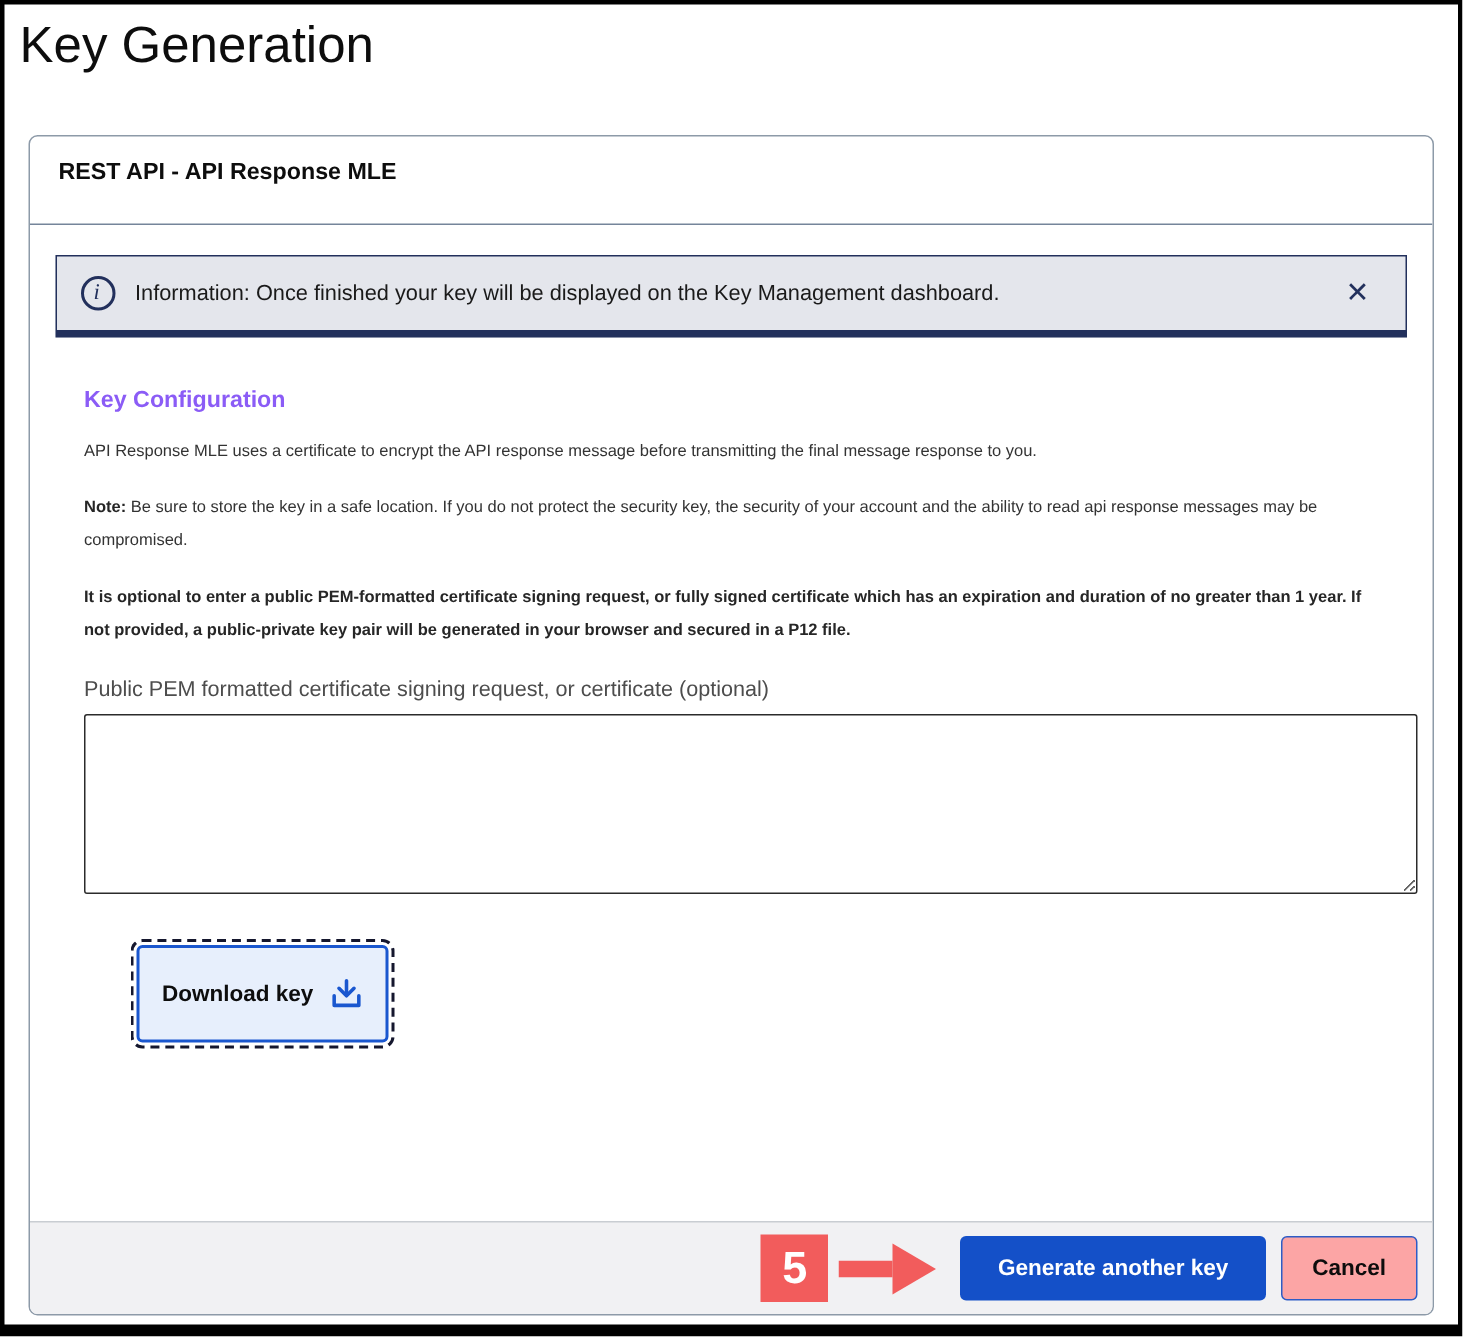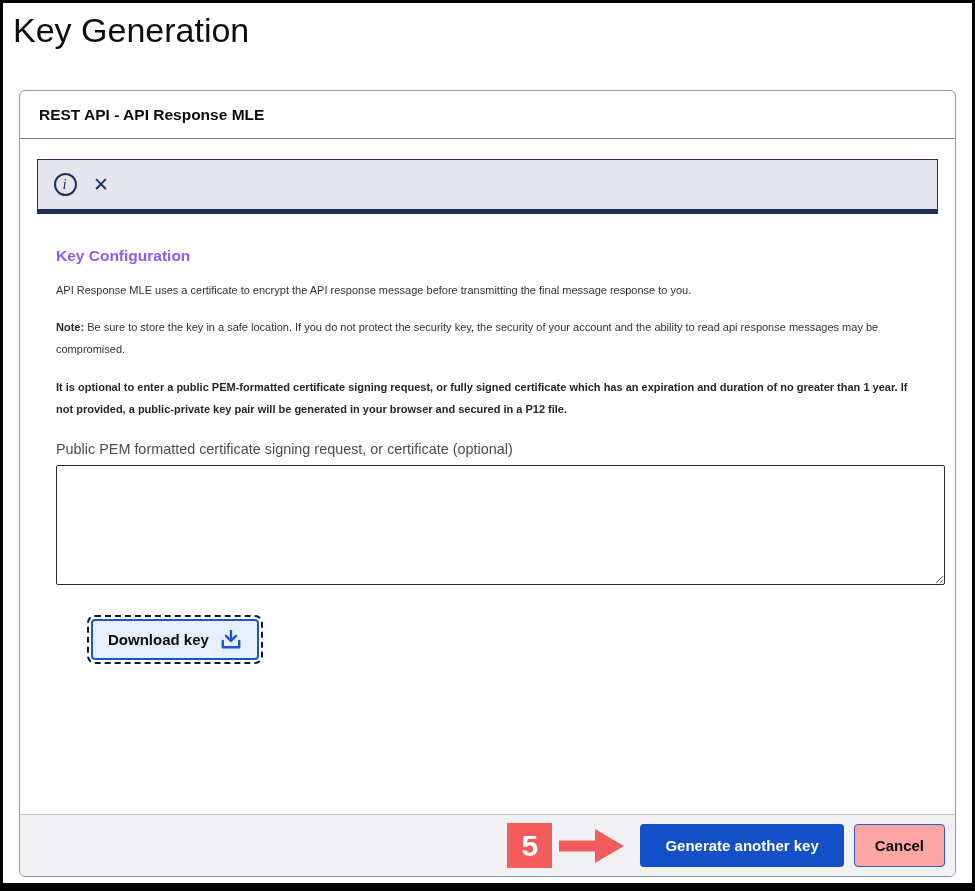--- a/index.html
+++ b/index.html
@@ -38,21 +38,21 @@
     margin: 44px 16px 0 16px;
     height: 787px;
     border: 1px solid var(--card-border);
     border-radius: 6px;
     display: flex;
     flex-direction: column;
     overflow: hidden;
     background: #fff;
   }
   .card-header {
-    padding: 15px 19px 14px 19px;
+    padding: 15px 19px 25px 19px;
     border-bottom: 1px solid #75859a;
     font-size: 15.5px;
     font-weight: 700;
     color: #0d0d0d;
   }
   .card-body {
     flex: 1;
     padding: 0 17px;
     overflow: hidden;
   }
@@ -137,21 +137,21 @@
   .download-btn {
     margin: 34px 0 0 35px;
     display: inline-flex;
     align-items: center;
     gap: 11px;
     background: var(--download-bg);
     border: 2px solid var(--download-border);
     border-radius: 4px;
     outline: 2px dashed #15172e;
     outline-offset: 2px;
-    padding: 8px 15px;
+    padding: 20px 15px;
     font-size: 15px;
     font-weight: 700;
     color: #0d0d0d;
     cursor: pointer;
     font-family: "Liberation Sans", sans-serif;
     text-align: right;
   }
   .download-btn svg { display: block; }
   .card-footer {
     border-top: 1px solid #c9cdd2;
@@ -205,20 +205,21 @@
   <h1 class="page-title">Key Generation</h1>
 
   <div class="card">
     <div class="card-header">
       <span>REST API - API Response MLE</span>
     </div>
 
     <div class="card-body">
       <div class="info-banner">
         <span class="info-icon">i</span>
+        <span class="banner-text">Information: Once finished your key will be displayed on the Key Management dashboard.</span>
         <button class="banner-close">✕</button>
       </div>
 
       <div class="content">
         <h3 class="section-title">Key Configuration</h3>
 
         <p>API Response MLE uses a certificate to encrypt the API response message before transmitting the final message response to you.</p>
         <p><span class="note-label">Note:</span><span> Be sure to store the key in a safe location. If you do not protect the security key, the security of your account and the ability to read api response messages may be compromised.</span></p>
         <p class="bold-para">It is optional to enter a public PEM-formatted certificate signing request, or fully signed certificate which has an expiration and duration of no greater than 1 year. If not provided, a public-private key pair will be generated in your browser and secured in a P12 file.</p>
 

